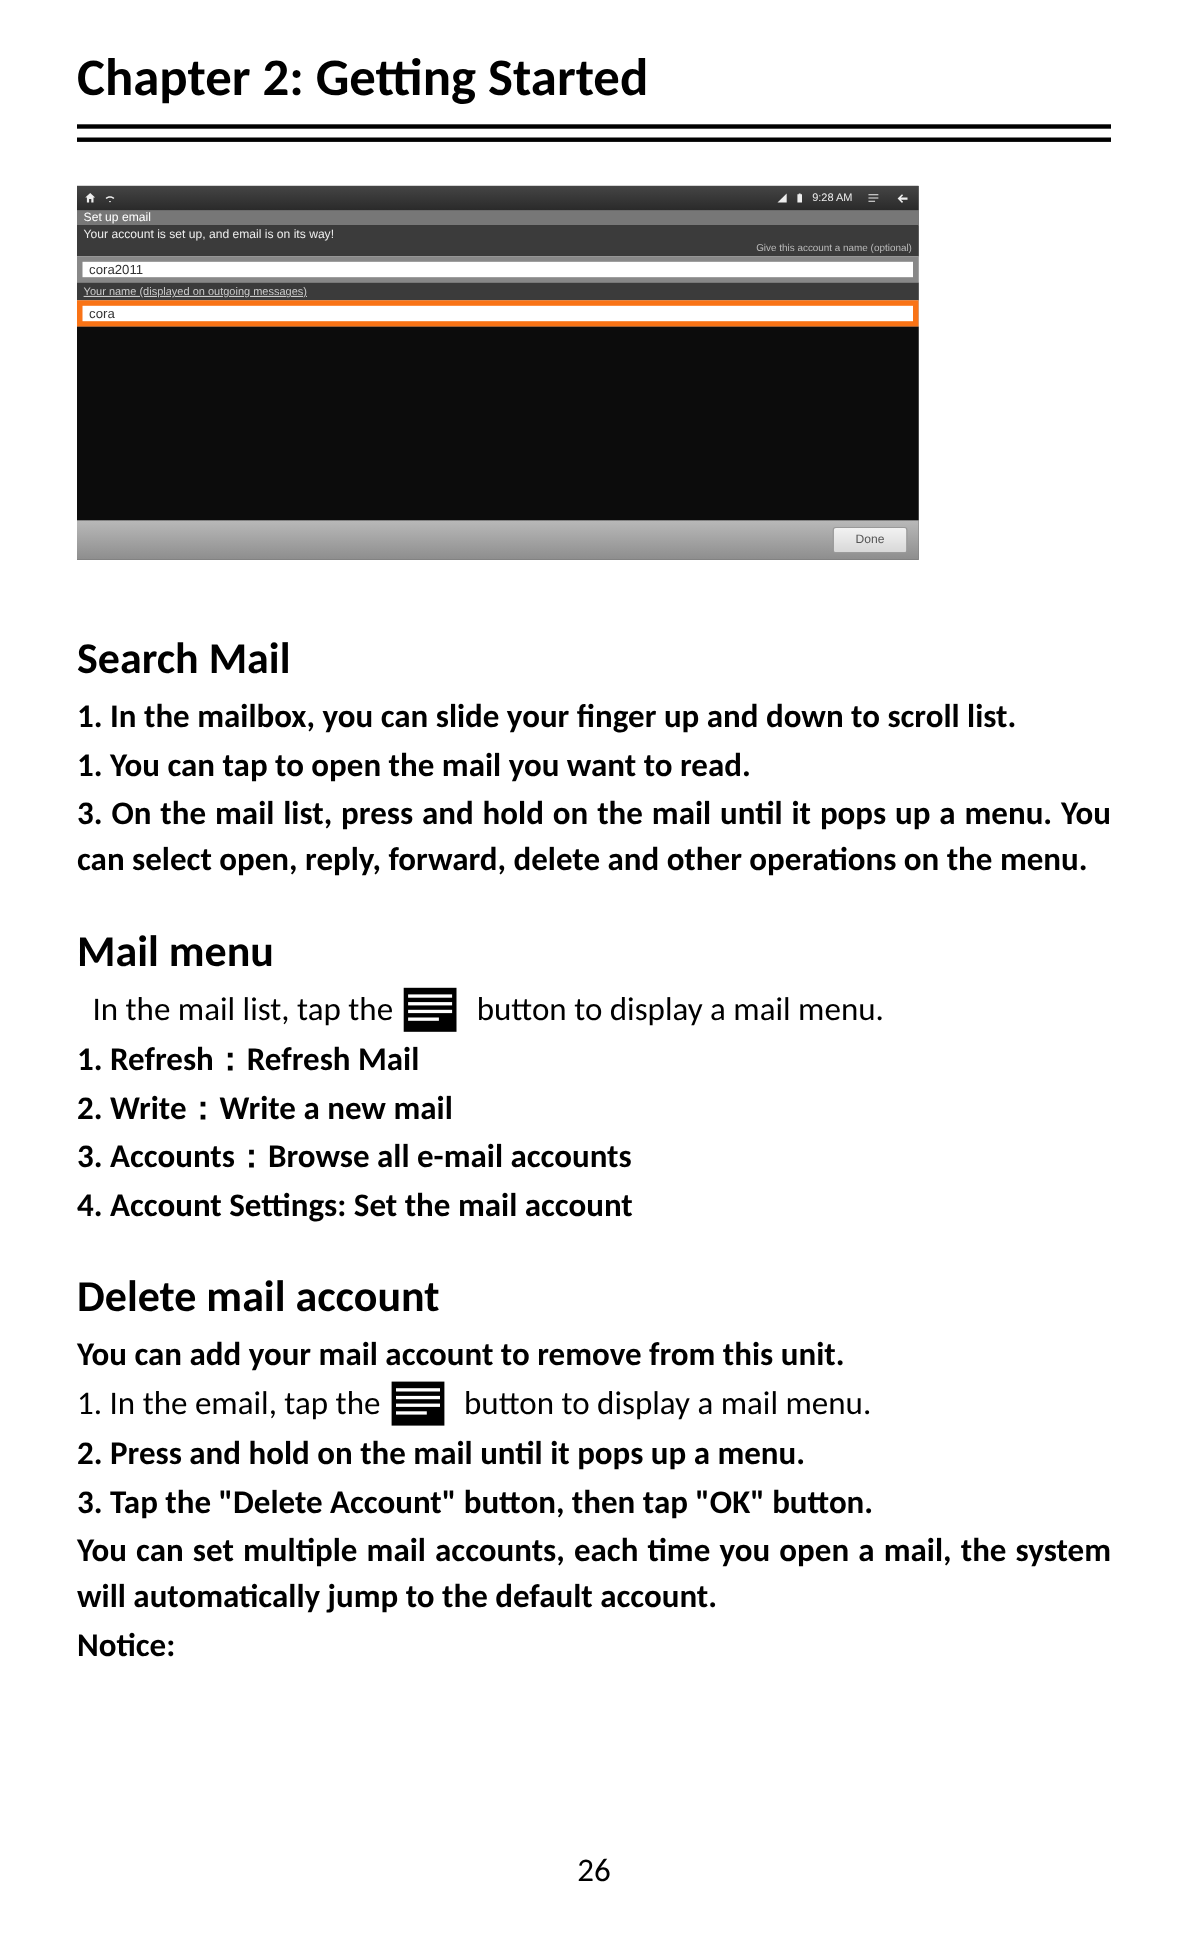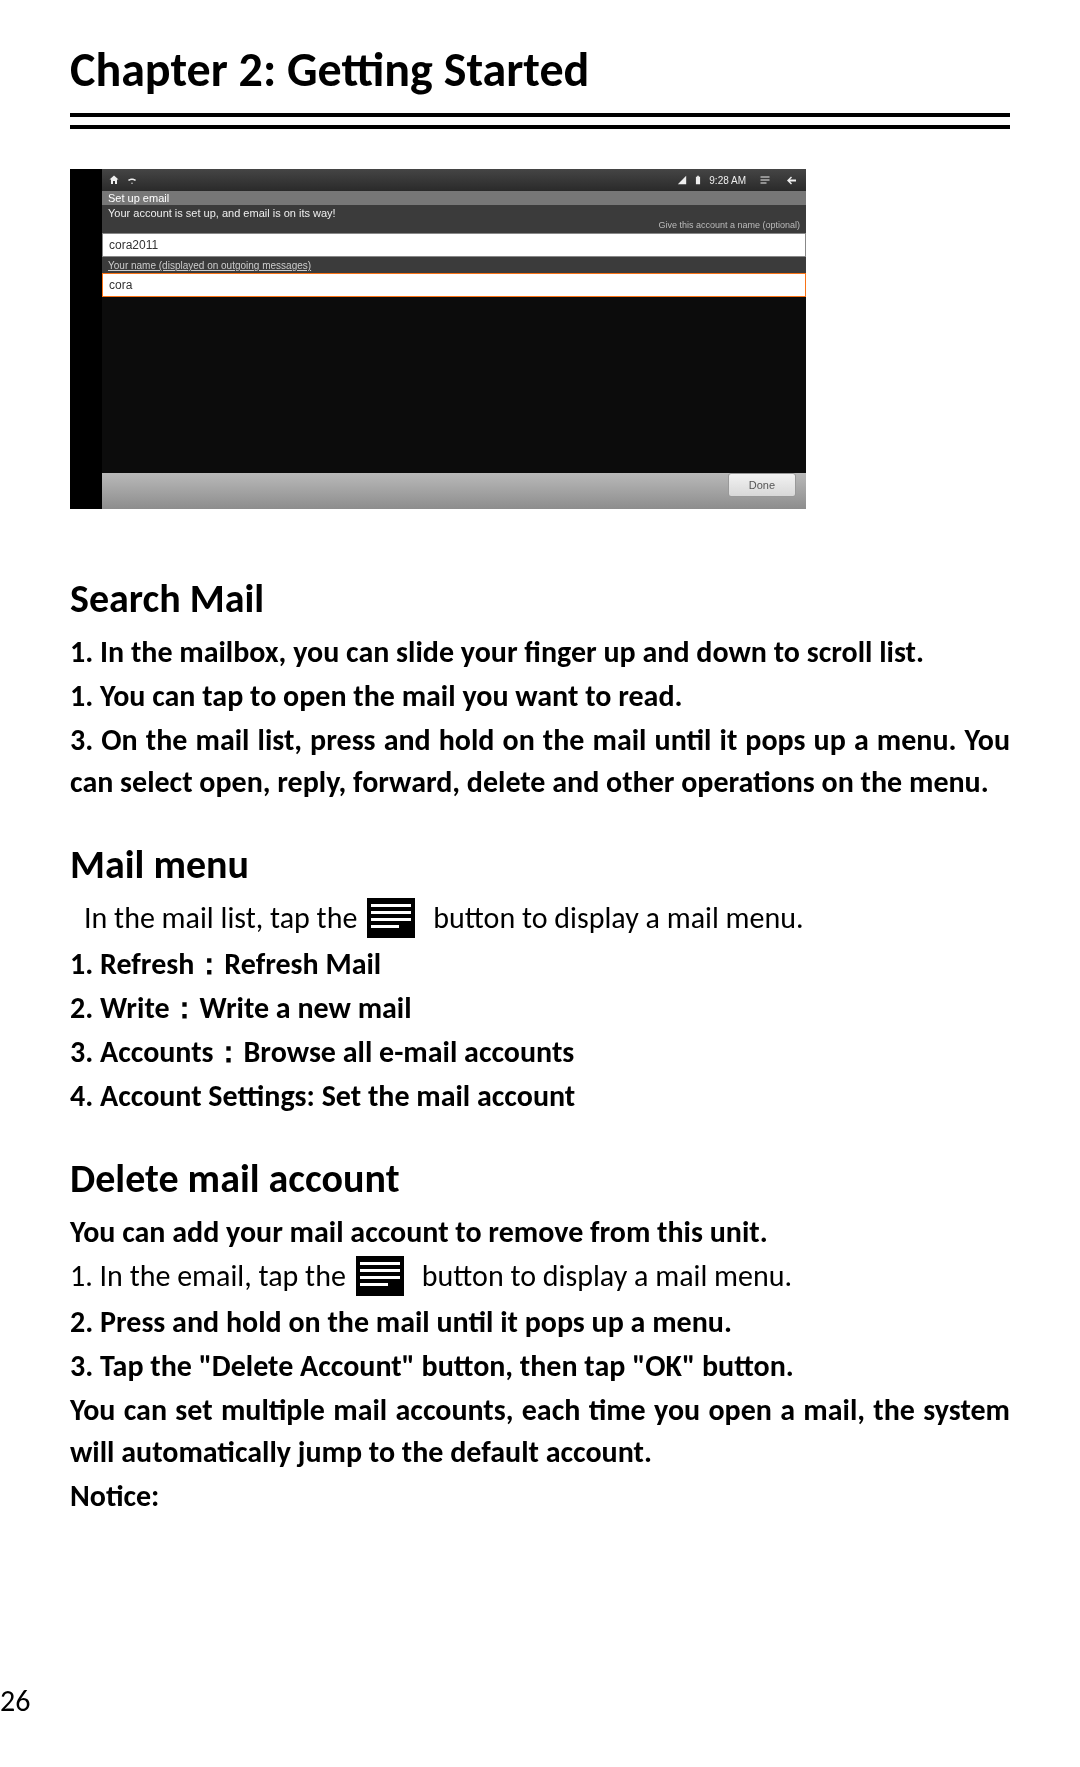--- a/index.html
+++ b/index.html
@@ -24,27 +24,26 @@
   .hr-double {
     border: none;
     border-top: 4px solid #000;
     border-bottom: 4px solid #000;
     height: 8px;
     margin: 0 0 40px 0;
   }
 
   
   .shot {
-    width: 704px;
+    width: 765px;
     height: 340px;
     background: #000;
     display: flex;
     flex-direction: column;
     font-family: Arial, sans-serif;
-    padding-left: 32px;
   }
   .shot-statusbar {
     height: 22px;
     background: linear-gradient(#454545, #2a2a2a);
     display: flex;
     align-items: center;
     color: #ddd;
     font-size: 10px;
     padding: 0 6px;
     gap: 6px;
@@ -73,21 +72,21 @@
     color: #bbb;
     font-size: 9px;
     padding: 0 6px 3px 6px;
     text-align: right;
   }
   .shot-input-wrap { padding: 0; }
   .shot-input {
     width: 100%;
     box-sizing: border-box;
     height: 24px;
-    border: 1px solid #f97316;
+    border: 5px solid #f97316;
     background: #fff;
     font-size: 12px;
     padding: 0 6px;
     color: #333;
     outline: none;
   }
   .shot-input.no-focus { border-color: #888; }
   .shot-label {
     background: #3b3b3b;
     color: #ccc;
@@ -96,21 +95,21 @@
     text-decoration: underline;
   }
   .shot-body {
     flex: 1;
     background: #0c0c0c;
   }
   .shot-footer {
     height: 36px;
     background: linear-gradient(#b9b9b9, #8d8d8d);
     display: flex;
-    align-items: flex-start;
+    align-items: center;
     justify-content: flex-end;
     padding: 0 10px;
   }
   .shot-done {
     height: 24px;
     padding: 0 20px;
     font-size: 11px;
     color: #555;
     background: linear-gradient(#f2f2f2, #d8d8d8);
     border: 1px solid #999;
@@ -159,21 +158,21 @@
       linear-gradient(#fff,#fff) 0 0/100% 3px no-repeat,
       linear-gradient(#fff,#fff) 0 7px/100% 3px no-repeat,
       linear-gradient(#fff,#fff) 0 14px/100% 3px no-repeat,
       linear-gradient(#fff,#fff) 0 21px/70% 3px no-repeat;
   }
 
   .page-number {
     position: absolute;
     bottom: 48px;
     left: 0; right: 0;
-    text-align: left;
+    text-align: center;
     font-size: 30px;
   }
 </style>
 </head>
 <body>
 
 <div class="page">
 
   <h1 class="chapter-title">Chapter 2: Getting Started</h1>
   <div class="hr-double"></div>

